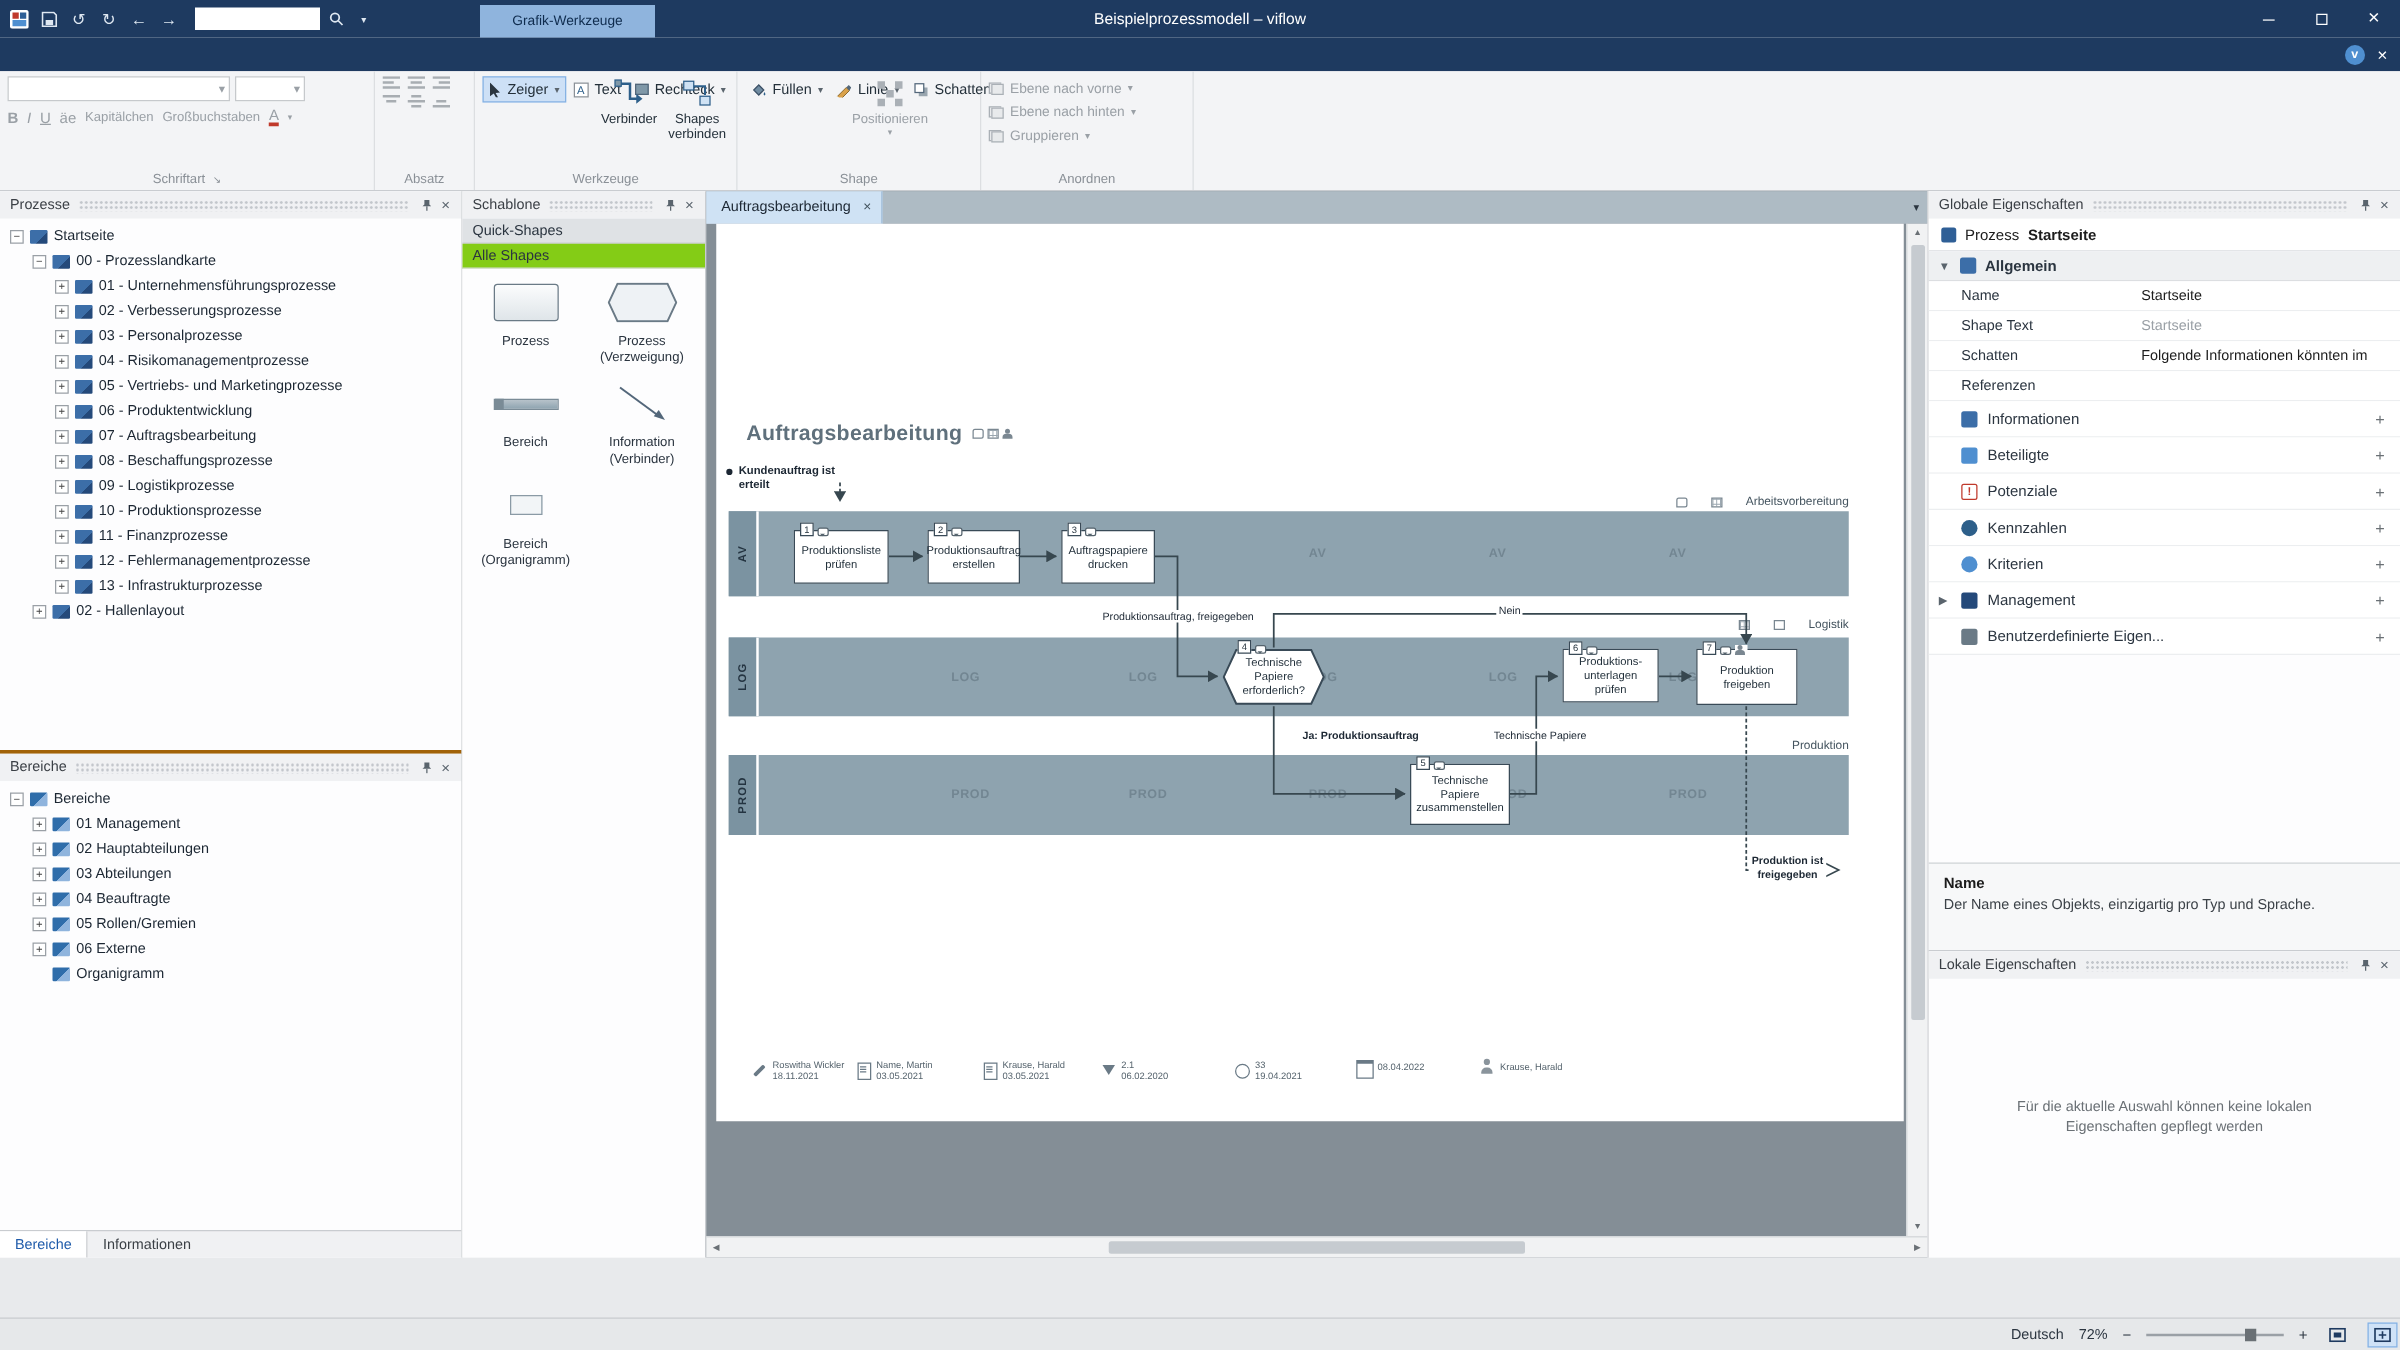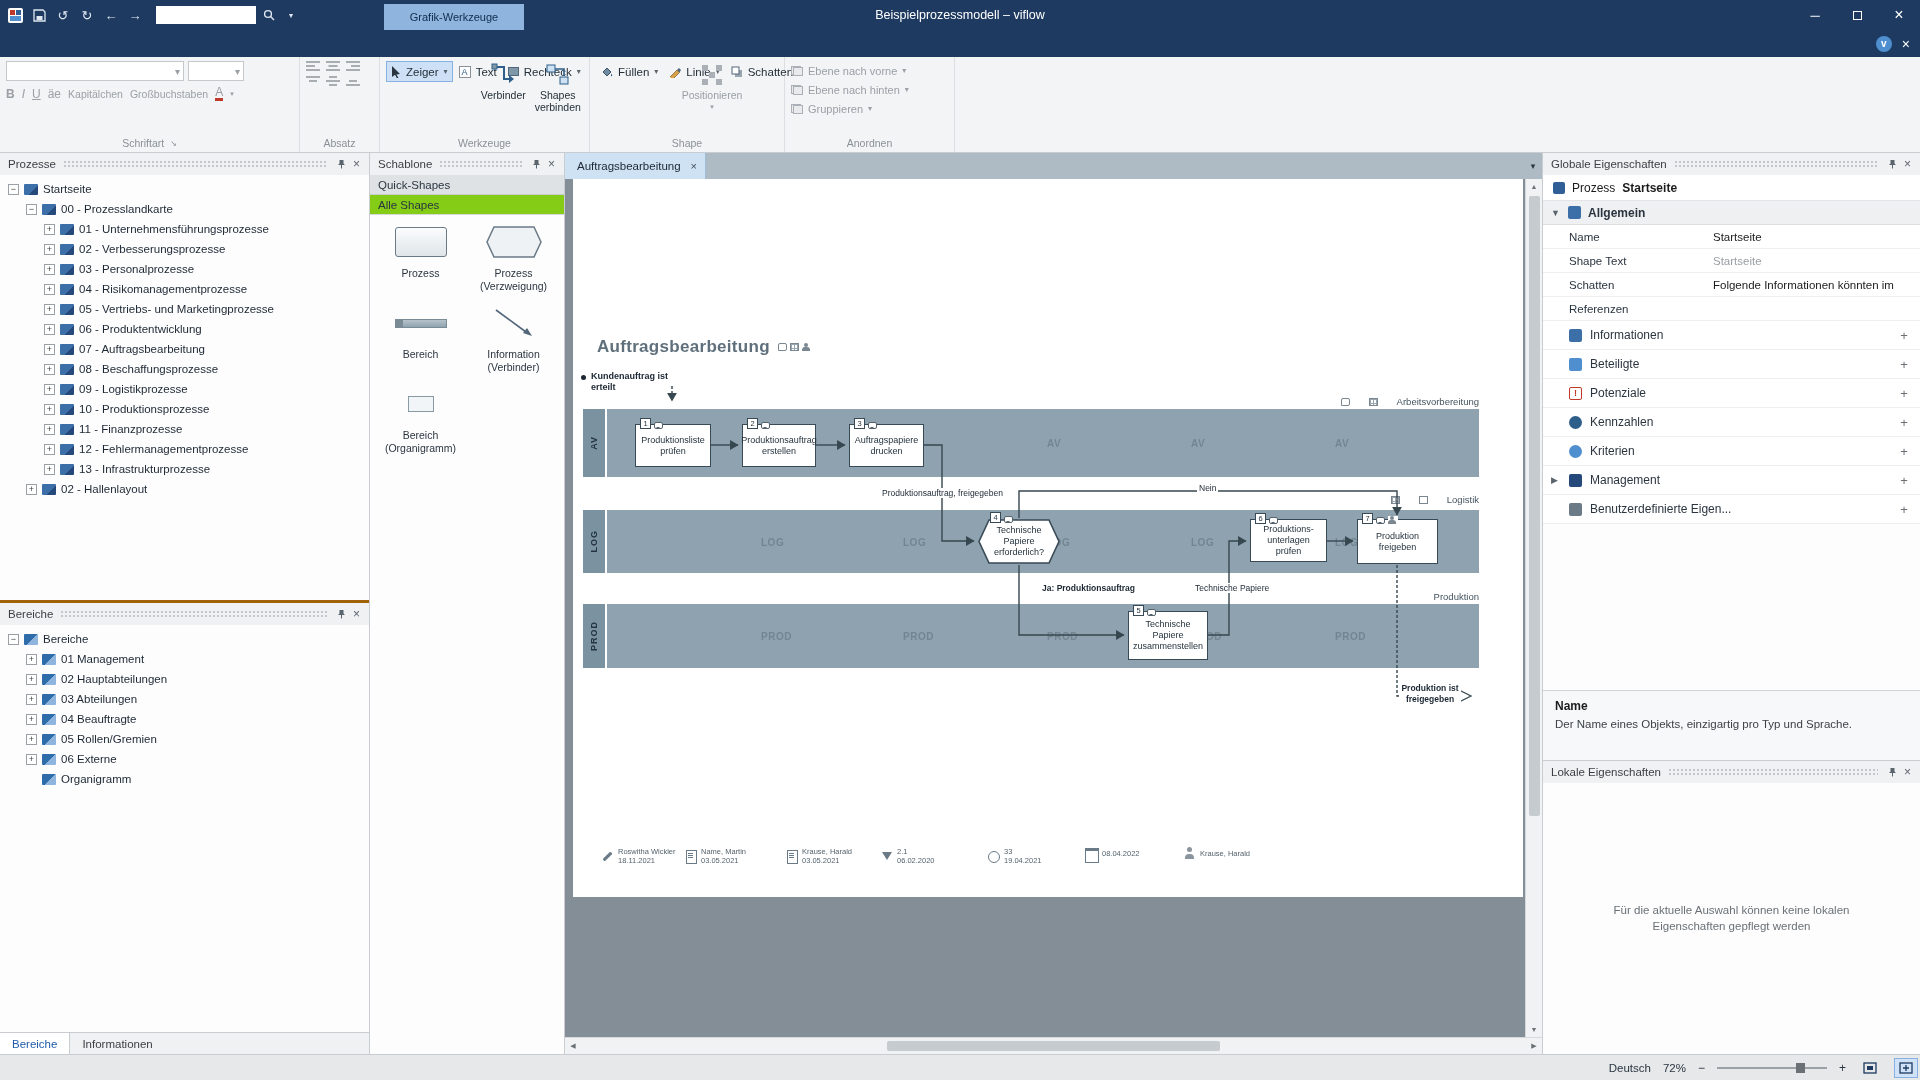--- a/index.html
+++ b/index.html
@@ -181,21 +181,21 @@
   .sico.custom { background:#6a7a86; }
   .g-spacer { flex:1; background:#fdfdfe; }
   .name-info { flex:0 0 70px; border-top:1px solid #d0d3d6; background:#f7f8f9; padding:8px 12px; }
   .name-info .nt { font-size:12px; font-weight:bold; color:#1c1c1c; margin-bottom:4px; }
   .name-info .nd { font-size:11.5px; color:#3c4248; line-height:1.3; }
   .panel-lokale { flex:1; display:flex; flex-direction:column; background:#fdfdfe; }
   .lok-body { flex:1; display:grid; place-items:center; }
   .lok-msg { width:260px; text-align:center; font-size:11.5px; color:#6a7075; line-height:1.35; }
 
   
-  .statusbar { height:26px; flex:0 0 26px; background:#e6e8ea; border-top:1px solid #c9ccd0; display:flex; align-items:center; }
+  .statusbar { height:26px; flex:0 0 26px; background:#e6e8ea; border-top:1px solid #c9ccd0; display:flex; align-items:center;margin-top:48px; }
   .sb-right { margin-left:auto; display:flex; align-items:center; gap:12px; padding-right:2px; font-size:11.5px; color:#2b3540; }
   .slider { width:110px; height:2px; background:#9aa0a6; position:relative; }
   .sthumb { position:absolute; left:72%; top:-4px; width:9px; height:10px; background:#6a7075; }
   .sb-btn { width:24px; height:20px; display:grid; place-items:center; color:#1e3a60; font-size:11px; }
   .sb-btn.hl { background:#cfe2f7; border:1px solid #86b2e3; }
   .pm { font-size:12px; color:#2b3540; }
 </style>
 </head>
 <body>
 

